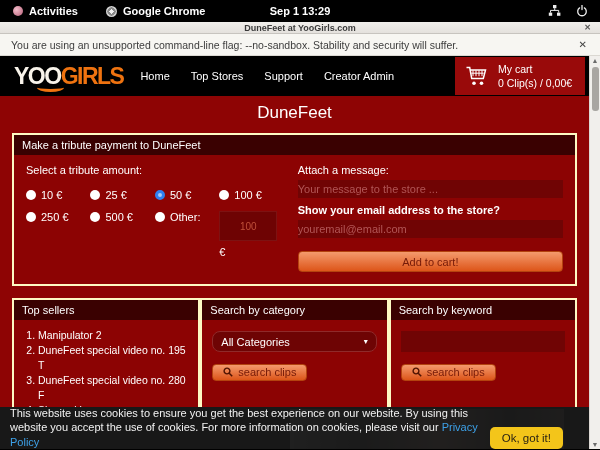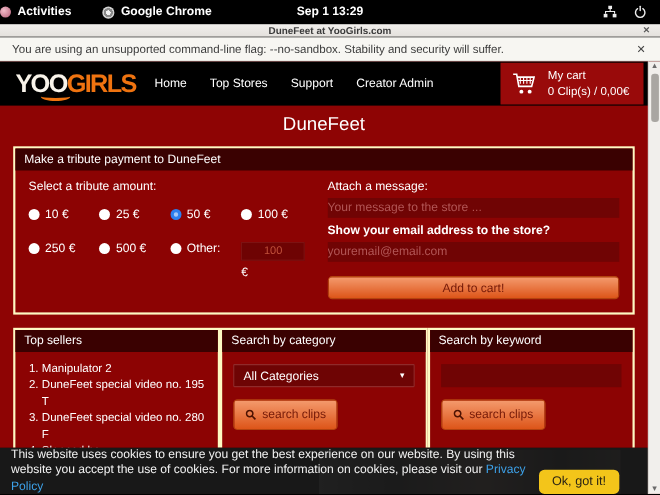--- a/index.html
+++ b/index.html
@@ -4,21 +4,21 @@
 <style>
   * { box-sizing: border-box; margin: 0; padding: 0; }
   html,body { width:600px; height:450px; background:#000; }
   .screen {
     width:600px; height:450px; position:relative; overflow:hidden;
     font-family:"Liberation Sans", sans-serif;
   }
 
   
   .gnome-bar { height:22px; background:#000; color:#fff; display:flex; align-items:center; position:relative; font-size:11px; font-weight:bold; }
-  .gb-item { display:flex; align-items:center; gap:6px; cursor:default; }
+  .gb-item { display:flex; align-items:center; gap:6px; margin-left:13px; cursor:default; }
   .gb-item + .gb-item { margin-left:28px; }
   .distro-dot { width:10px; height:10px; border-radius:50%; background:radial-gradient(circle at 35% 35%, #f2bcc9, #b65f78); }
   .chrome-dot { width:11px; height:11px; border-radius:50%;
     background:radial-gradient(circle, #f2f2f2 0 26%, #8a8a8a 28% 52%, #d2d2d2 54% 100%); }
   .gb-clock { position:absolute; left:0; right:0; text-align:center; pointer-events:none; }
   .gb-right { margin-left:auto; display:flex; align-items:center; gap:15px; margin-right:12px; z-index:2; }
 
   
   .titlebar { height:12px; background:linear-gradient(#f1efec,#e4e1dd); border-bottom:1px solid #c7c4bf;
     display:flex; align-items:center; justify-content:center; position:relative; font-size:9px; font-weight:bold; color:#3a3a3a; }
@@ -57,47 +57,47 @@
   .main { flex:1 1 auto; overflow:hidden; }
   .page-title { text-align:center; color:#fff; font-size:17px; padding:7px 0 10px; }
 
   .panel { margin:0 12px; border:2px solid #fef9c3; background:#8c0303; }
   .panel-h { background:#3a0101; color:#fff; font-size:11px; padding:4px 8px; }
 
   .trib-body { display:flex; padding:9px 12px 12px; gap:14px; }
   .trib-left { width:48%; }
   .lbl { color:#fff; font-size:11px; margin-bottom:13px; }
   .lbl.bold { font-weight:bold; }
-  .radio-grid { display:grid; grid-template-columns:repeat(4,1fr); row-gap:19px; align-items:start; }
+  .radio-grid { display:grid; grid-template-columns:repeat(4,1fr); row-gap:10px; align-items:start; }
   .radio-opt { display:flex; align-items:center; gap:5px; color:#fff; font-size:11px; cursor:pointer; }
   .radio { width:10px; height:10px; border-radius:50%; background:#fff; flex:0 0 auto; }
   .radio.checked { background:#a6c8f8; border:3px solid #2d7ff0; }
   .other-cell { display:flex; flex-direction:column; }
-  .other-input { width:58px; height:17px; background:#6e0303; border:1px solid #7d1212; color:#c0503a;
+  .other-input { width:58px; height:30px; background:#6e0303; border:1px solid #7d1212; color:#c0503a;
     font-size:10px; text-align:center; font-family:"Liberation Sans",sans-serif; }
   .euro { color:#fff; font-size:11px; margin-top:5px; }
 
   .trib-right { flex:1; display:flex; flex-direction:column; }
   .trib-right .lbl { margin-bottom:4px; }
   .text-input { height:18px; background:#700404; border:none; color:#fff; font-size:11px; padding:0 0;
     margin-bottom:6px; width:100%; font-family:"Liberation Sans",sans-serif; }
   .text-input::placeholder, .other-input::placeholder { color:#b25656; opacity:1; }
   .btn-orange { background:linear-gradient(#f49a6d,#dd5519); border:1px solid #b4430f; border-radius:4px;
     color:#751a08; font-size:11px; font-family:"Liberation Sans",sans-serif; cursor:pointer; }
   .add-btn { height:21px; margin-top:7px; width:100%; }
 
   .panels { display:flex; margin:12px 12px 0; }
   .panels .panel { margin:0; flex:1; }
   .sellers-list { padding:8px 6px 10px 24px; color:#fff; font-size:10.5px; line-height:15px; }
   .pbody { padding:11px 10px 12px; }
-  .select { height:21px; background:#6e0404; border:1px solid #8f2a2a; border-radius:1px; color:#fff;
+  .select { height:21px; background:#6e0404; border:1px solid #8f2a2a; border-radius:8px; color:#fff;
     font-size:11px; display:flex; align-items:center; justify-content:space-between; padding:0 8px;
     margin-bottom:11px; cursor:pointer; }
   .caret { font-size:8px; }
-  .search-btn { display:inline-flex; align-items:center; gap:5px; height:28px; padding:0 10px; }
+  .search-btn { display:inline-flex; align-items:center; gap:5px; height:17px; padding:0 10px; }
   .kw-input { width:100%; height:21px; background:#700404; border:none; margin-bottom:11px;
     color:#fff; font-size:11px; padding:0 8px; font-family:"Liberation Sans",sans-serif; }
 
   
   .footer { height:42px; flex:0 0 auto; position:relative; background:#141414; overflow:hidden; }
   .behind-photo { position:absolute; left:290px; top:2px; right:25px; bottom:0;
     background:linear-gradient(90deg,#3d3d3d,#232323 25%,#453a36 55%,#1e1e1e 80%,#35302c); }
   .cookie-overlay { position:absolute; inset:0; background:rgba(26,26,26,0.82);
     display:flex; align-items:flex-end; padding:0 10px; gap:12px; }
   .cookie-text { color:#f2f2f2; font-size:11px; line-height:1.3; flex:1; }

